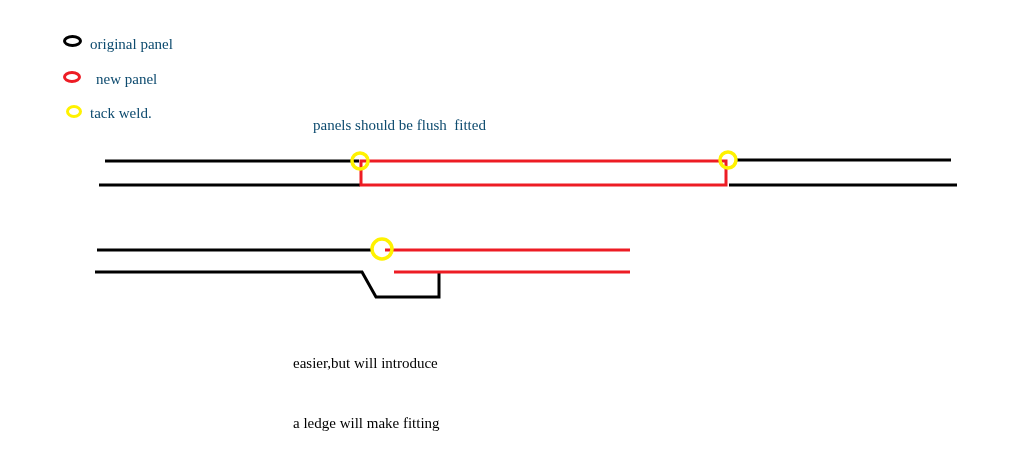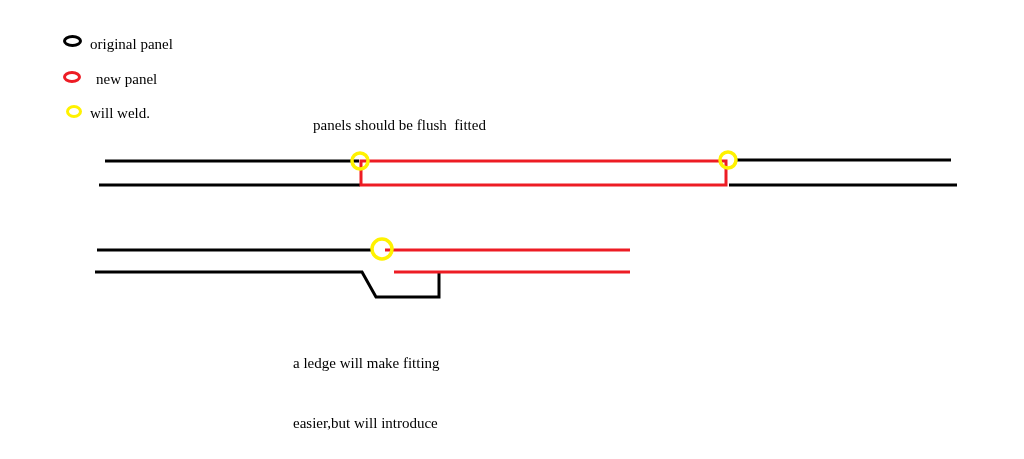--- a/index.html
+++ b/index.html
@@ -7,21 +7,21 @@
     position: relative;
     width: 1024px;
     height: 459px;
     background: #ffffff;
     overflow: hidden;
     font-family: "Liberation Serif", serif;
   }
   .canvas svg { position: absolute; left: 0; top: 0; }
   .txt {
     position: absolute;
-    color: #000000;
+    color: #0c4a6e;
     font-size: 15px;
     white-space: pre;
     line-height: 17px;
   }
   .note {
     position: absolute;
     color: #000000;
     font-size: 15px;
     line-height: 20px;
     white-space: pre;
@@ -63,26 +63,26 @@
     <div>
       <span class="legend-swatch" style="left:63px; top:35px; width:13px; height:6px; border:3px solid #000000;"></span>
       <span class="txt" style="left:90px; top:36px;">original panel</span>
     </div>
     <div>
       <span class="legend-swatch" style="left:63px; top:71px; width:12px; height:6px; border:3px solid #ed1c24;"></span>
       <span class="txt" style="left:96px; top:71px;">new panel</span>
     </div>
     <div>
       <span class="legend-swatch" style="left:66px; top:105px; width:10px; height:7px; border:3px solid #fff200;"></span>
-      <span class="txt" style="left:90px; top:105px;">will weld.</span>
+      <span class="txt" style="left:90px; top:105px;">tack weld.</span>
     </div>
   </div>
 
   <div class="txt" style="left:313px; top:117px;">panels should be flush  fitted</div>
 
   <div class="note" style="left:293px; top:313px;">
+    <div>easier,but will introduce</div>
     <div>a ledge will make fitting</div>
-    <div>easier,but will introduce</div>
     
     
   </div>
 
 </div>
 
 </body></html>

